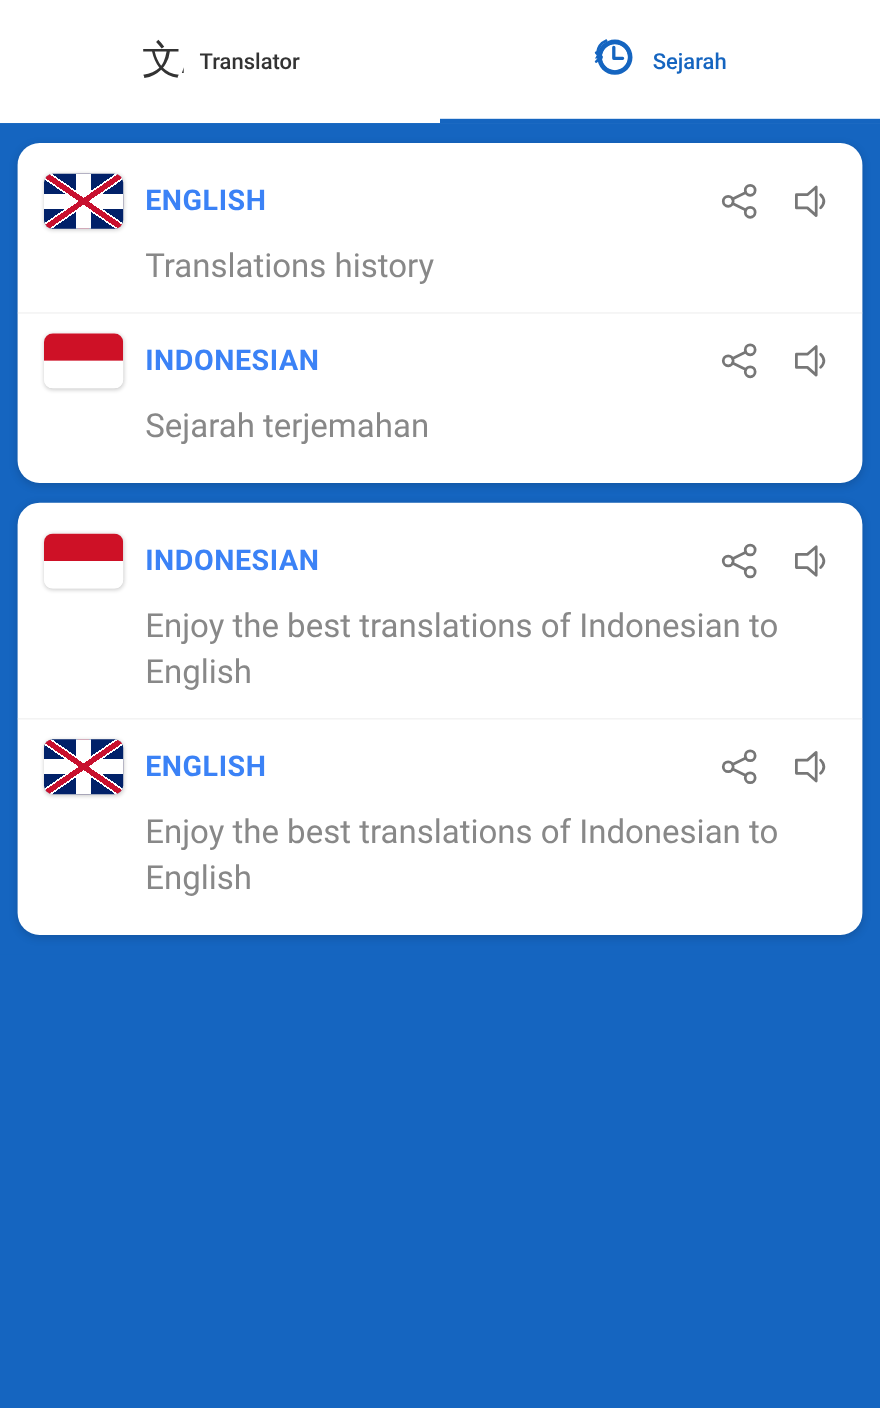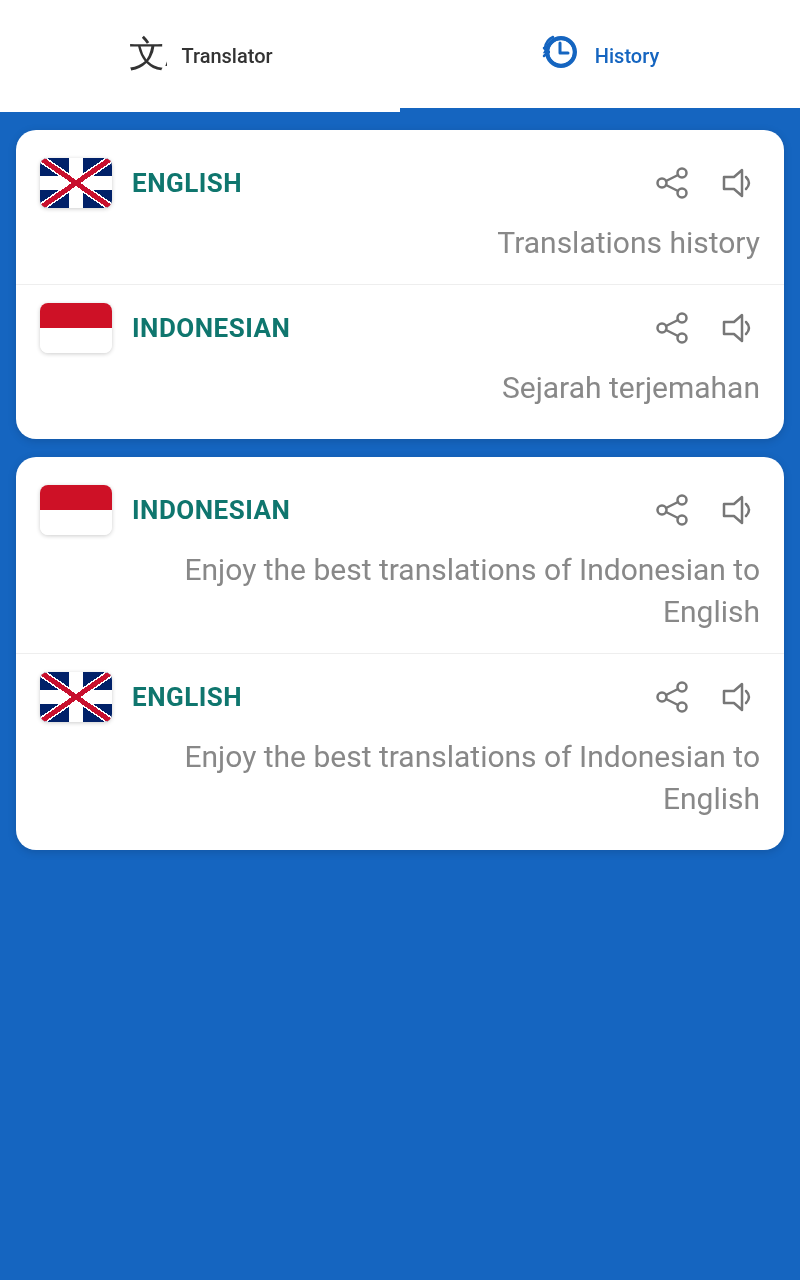--- a/index.html
+++ b/index.html
@@ -148,21 +148,21 @@
       background: #CE1126;
     }
     .flag-id-bottom {
       flex: 1;
       background: #ffffff;
     }
 
     .lang-name {
       font-size: 26px;
       font-weight: 700;
-      color: #0f766e;
+      color: #3b82f6;
       flex: 1;
       letter-spacing: 0.5px;
     }
 
     .lang-actions {
       display: flex;
       gap: 18px;
       align-items: center;
     }
 
@@ -185,21 +185,20 @@
       width: 40px;
       height: 40px;
     }
 
     .translation-text {
       font-size: 30px;
       color: #888;
       line-height: 1.4;
       padding-left: 92px;
       font-weight: 400;
-      text-align: right;
     }
   </style>
 </head>
 <body>
 
 <div>
 
   <div class="header">
     <div class="tab">
       <span class="tab-icon">
@@ -216,21 +215,21 @@
           <path d="M20 4C11.163 4 4 11.163 4 20C4 28.837 11.163 36 20 36C28.837 36 36 28.837 36 20C36 11.163 28.837 4 20 4ZM20 8C26.627 8 32 13.373 32 20C32 26.627 26.627 32 20 32C13.373 32 8 26.627 8 20C8 13.373 13.373 8 20 8Z" fill="#1565C0"></path>
           <path d="M9 11 L4 20 L9 20" stroke="#1565C0" stroke-width="2.5" fill="none"></path>
           <path d="M4 16 Q5 8 12 5" stroke="#1565C0" stroke-width="2.5" fill="none" stroke-linecap="round"></path>
           <path d="M19 11 L19 21 L27 21" stroke="#1565C0" stroke-width="3" stroke-linecap="round" stroke-linejoin="round" fill="none"></path>
 
           <circle cx="20" cy="20" r="13" stroke="#1565C0" stroke-width="2.5" fill="none"></circle>
 
           <path d="M7 20 L3 16 M7 20 L3 24" stroke="#1565C0" stroke-width="2.5" stroke-linecap="round" fill="none"></path>
         </svg>
       </span>
-      <span class="tab-label">History</span>
+      <span class="tab-label">Sejarah</span>
     </div>
   </div>
 
   <div class="main">
 
     <div class="card">
 
       <div class="lang-block">
         <div class="lang-header">
 

